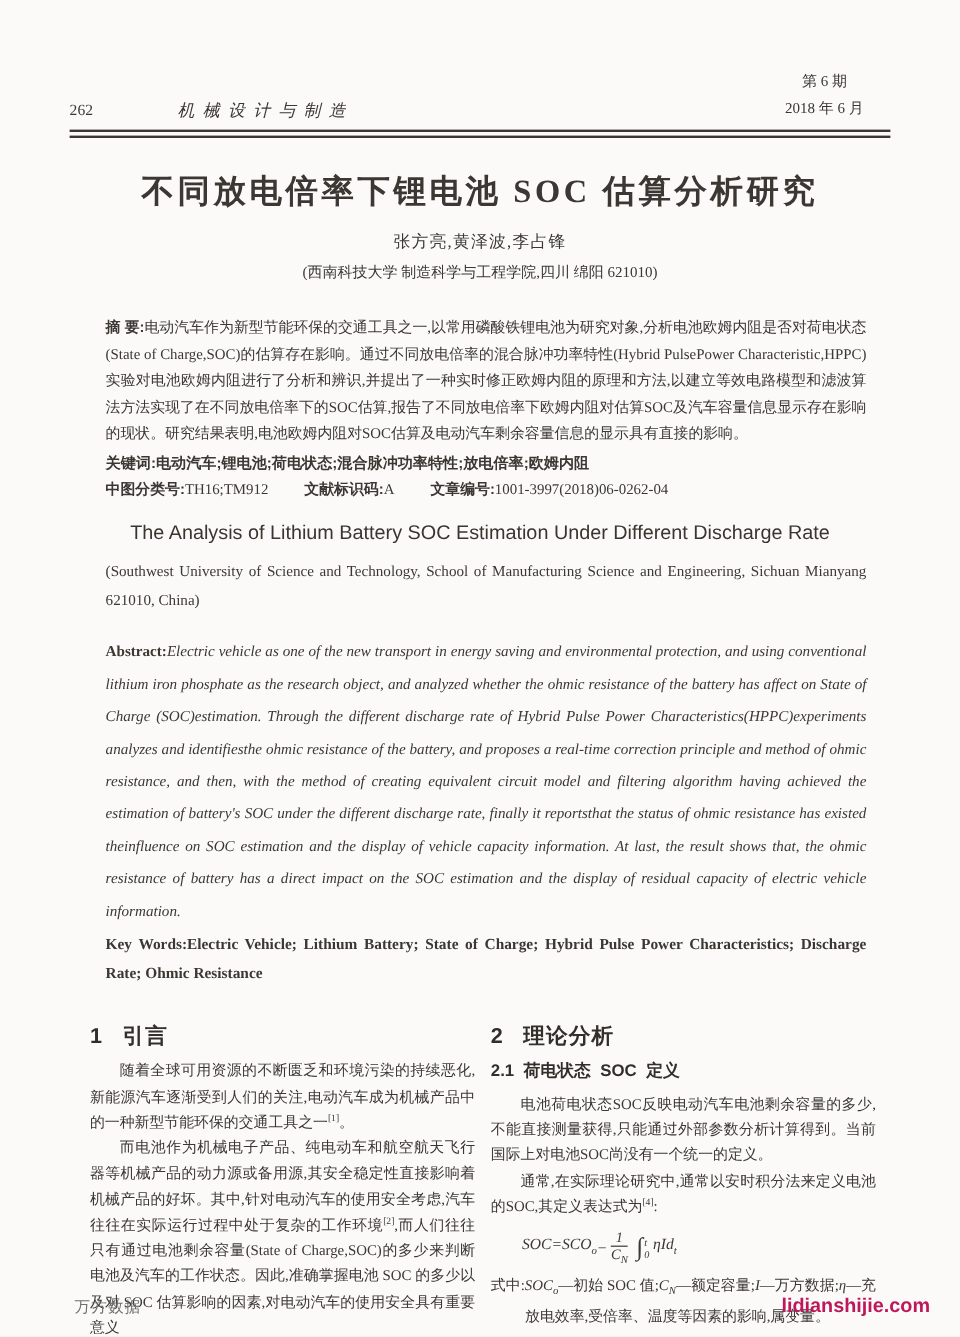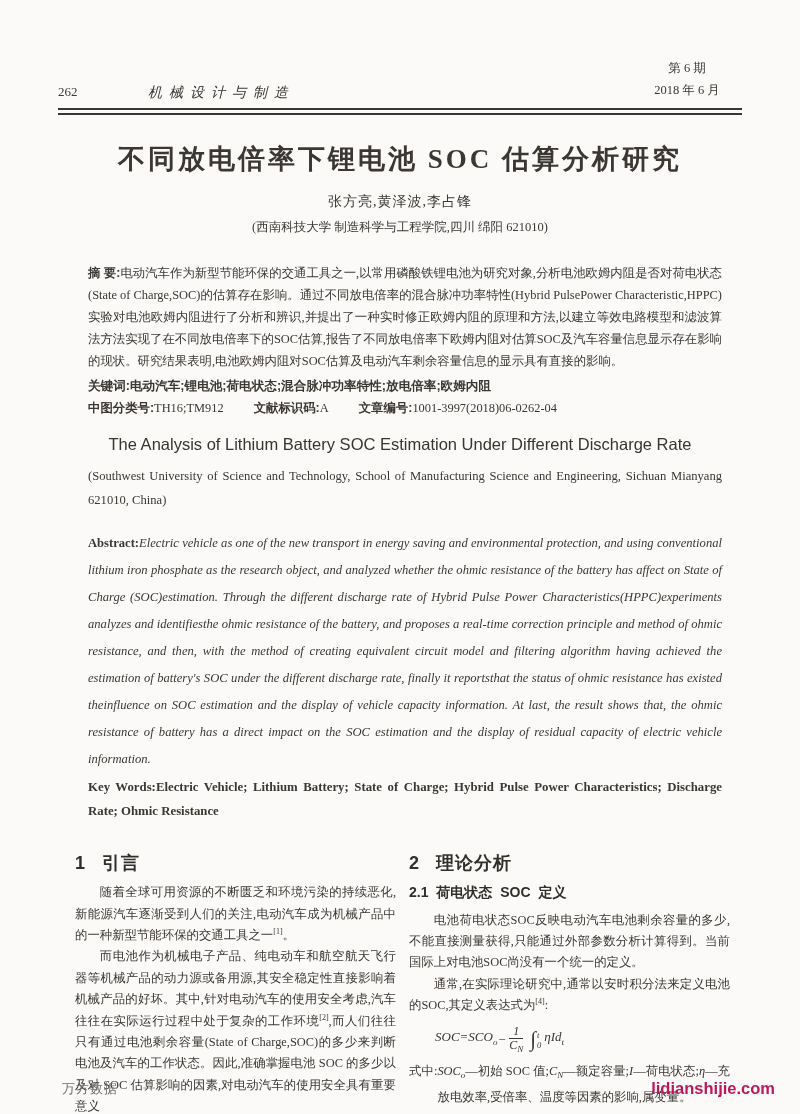--- a/index.html
+++ b/index.html
@@ -122,21 +122,21 @@
           <span class="den"><span>C</span><sub>N</sub></span>
         </span>
         <span class="int-sign">∫</span>
         <span class="int-lims">
             <span>t</span>
             <span>0</span>
           </span>
         <span><span>ηId</span><sub>t</sub></span>
       </div>
 
-      <p class="note"><span>式中:</span><span class="var">SOC</span><sub class="var">o</sub><span>—初始 SOC 值;</span><span class="var">C</span><sub class="var">N</sub><span>—额定容量;</span><span class="var">I</span><span>—荷电状态;</span><span class="var">η</span><span>—充放电效率,受倍率、温度等因素的影响,属变量。</span></p>
+      <p class="note"><span>式中:</span><span class="var">SOC</span><sub class="var">o</sub><span>—初始 SOC 值;</span><span class="var">C</span><sub class="var">N</sub><span>—额定容量;</span><span class="var">I</span><span>—万方数据;</span><span class="var">η</span><span>—充放电效率,受倍率、温度等因素的影响,属变量。</span></p>
     </div>
   </div>
 
   <div class="bottom-bar">
     <span class="wanfang">万方数据</span>
     <span class="site" style="color: #be185d;">lidianshijie.com</span>
   </div>
 
 </div>
 

